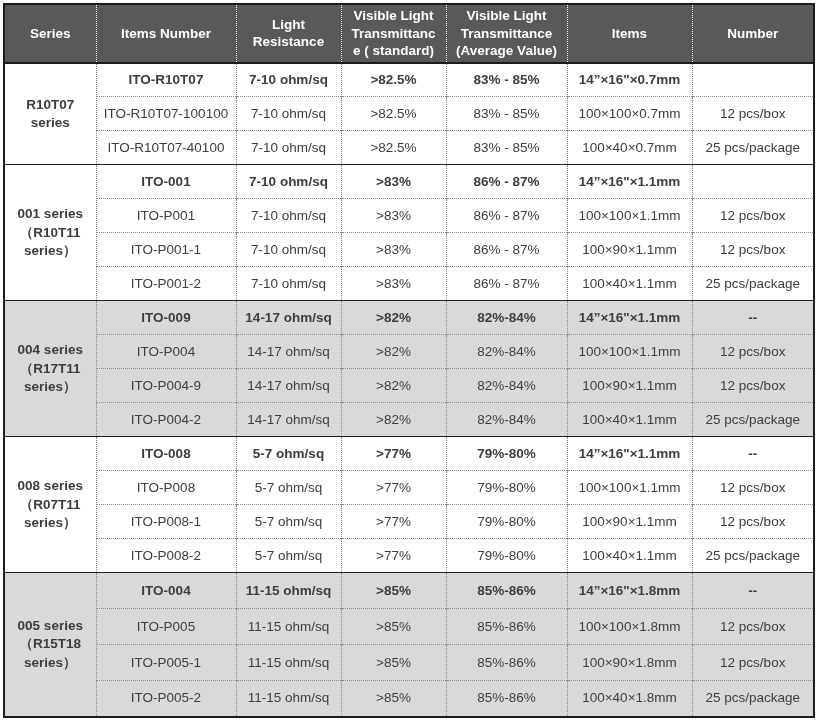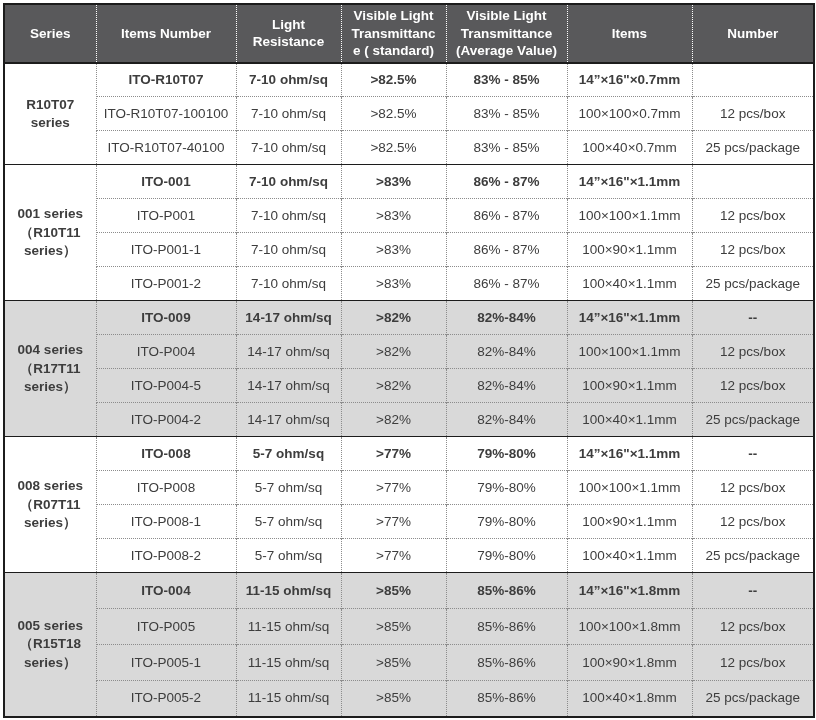--- a/index.html
+++ b/index.html
@@ -169,21 +169,21 @@
         </tr>
         <tr class="shaded">
           <td>ITO-P004</td>
           <td>14-17 ohm/sq</td>
           <td>&gt;82%</td>
           <td>82%-84%</td>
           <td>100×100×1.1mm</td>
           <td>12 pcs/box</td>
         </tr>
         <tr class="shaded">
-          <td>ITO-P004-5</td>
+          <td>ITO-P004-9</td>
           <td>14-17 ohm/sq</td>
           <td>&gt;82%</td>
           <td>82%-84%</td>
           <td>100×90×1.1mm</td>
           <td>12 pcs/box</td>
         </tr>
         <tr class="shaded">
           <td>ITO-P004-2</td>
           <td>14-17 ohm/sq</td>
           <td>&gt;82%</td>

